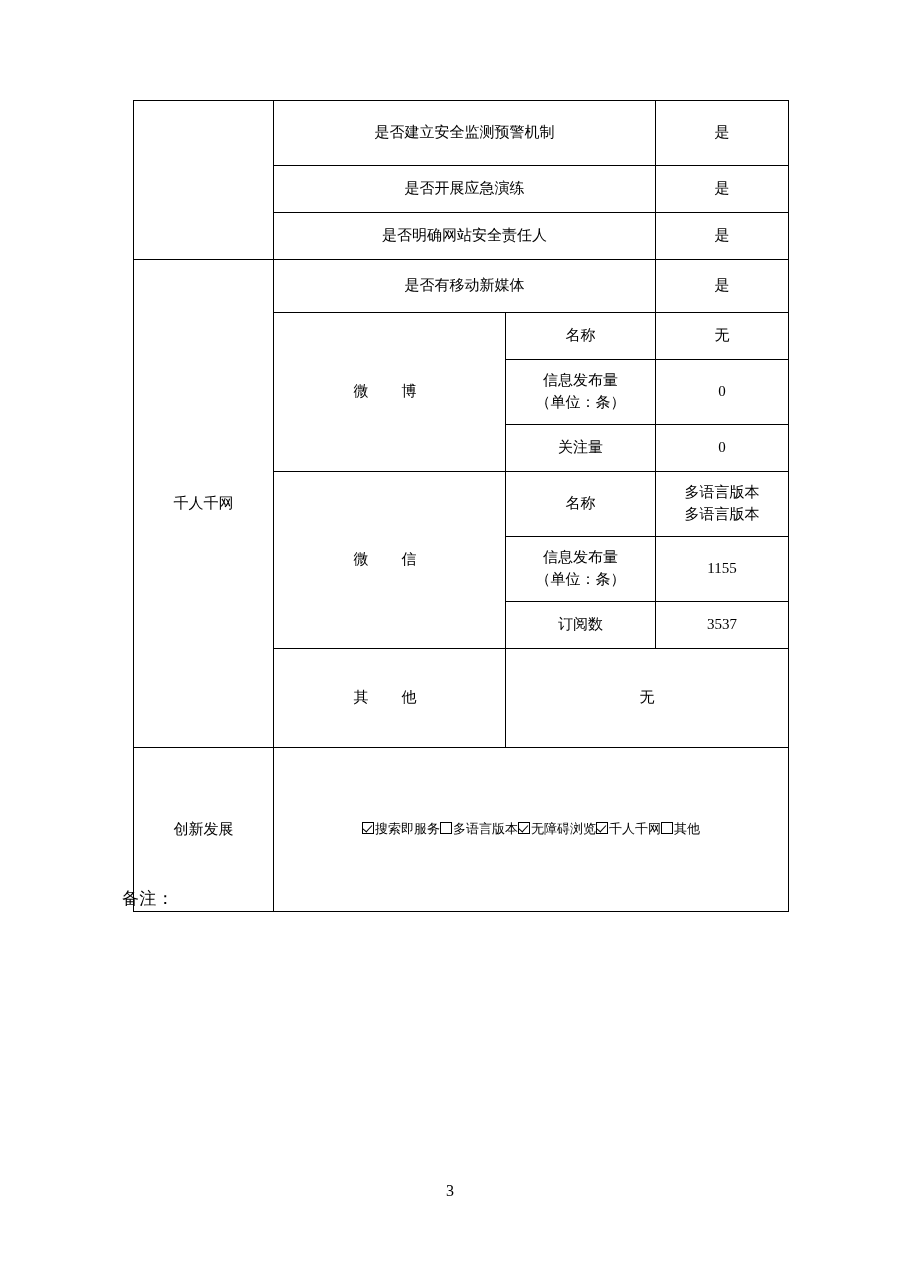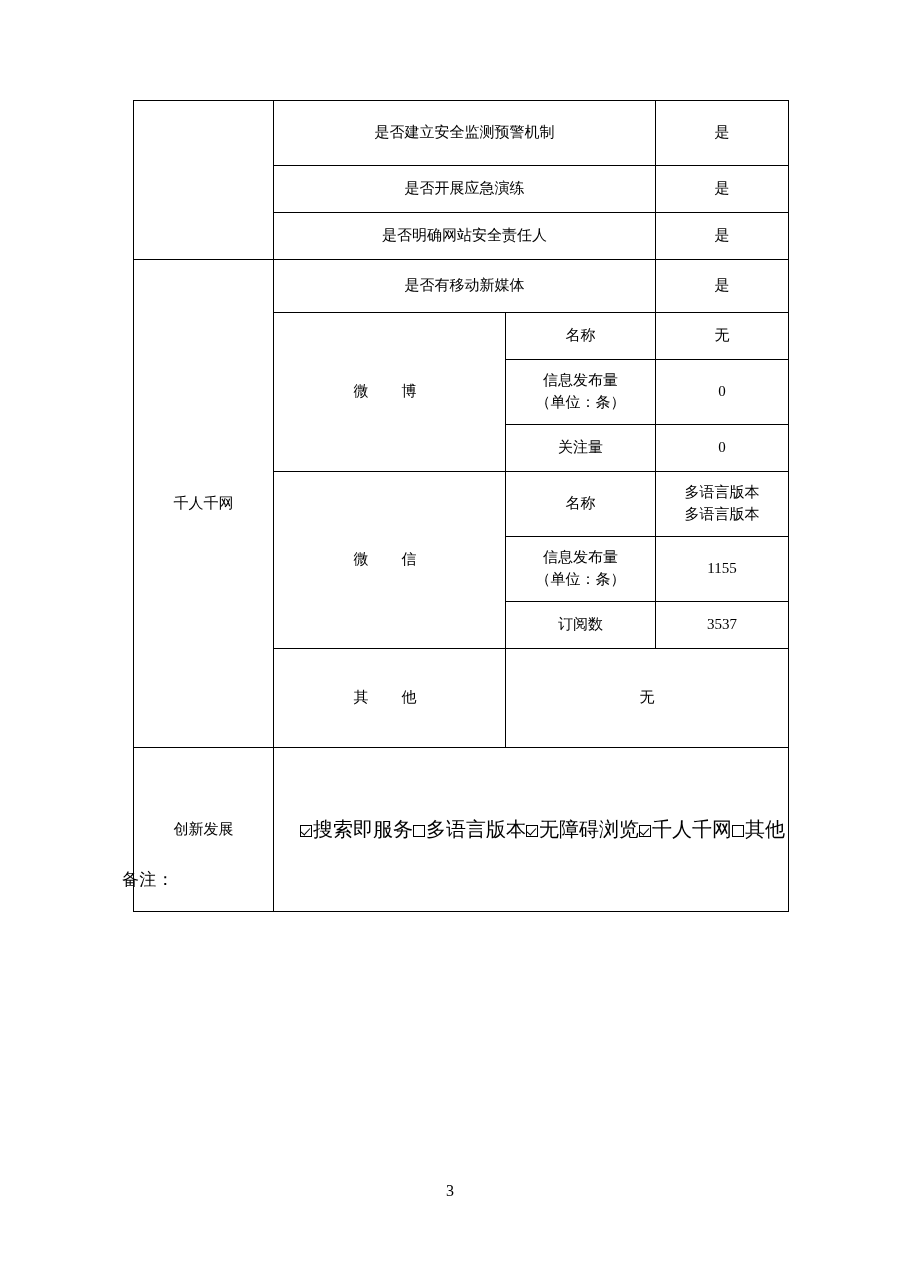--- a/index.html
+++ b/index.html
@@ -54,30 +54,29 @@
     letter-spacing: 0.6em;
     padding-left: 0.6em;
   }
   .two-line {
     line-height: 1.35;
   }
 
   .remark {
     position: absolute;
     left: 122px;
-    top: 868px;
+    top: 887px;
     font-size: 17px;
     letter-spacing: 0.02em;
   }
 
   .innov-line {
-    font-size: 20px;
+    font-size: 13px;
     white-space: nowrap;
     letter-spacing: 0;
-    text-align: right;
   }
   .cb {
     display: inline-block;
     width: 12px;
     height: 12px;
     border: 1px solid #000;
     position: relative;
     vertical-align: -1px;
     margin-right: 1px;
     box-sizing: border-box;

